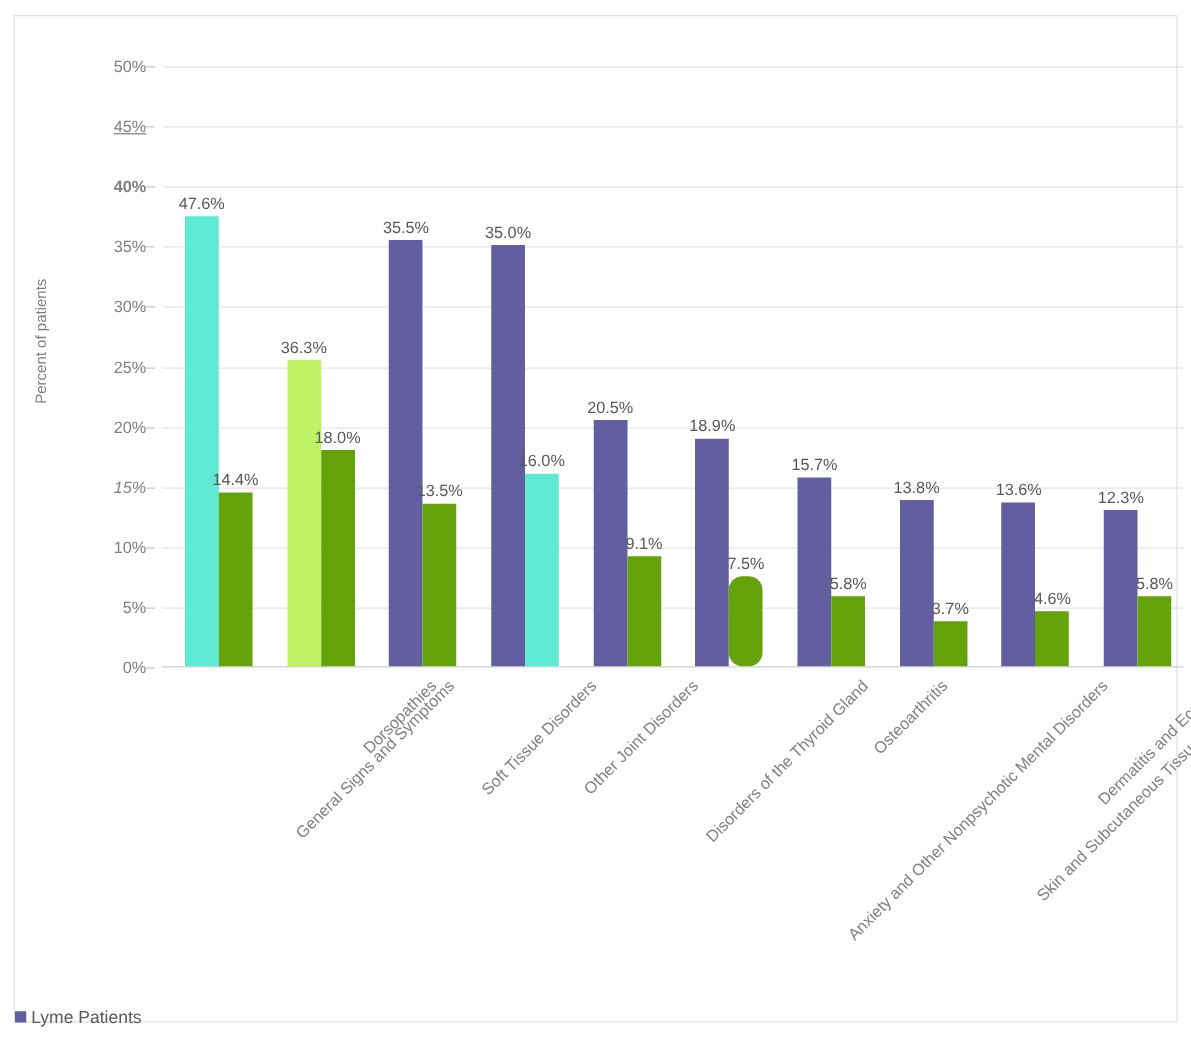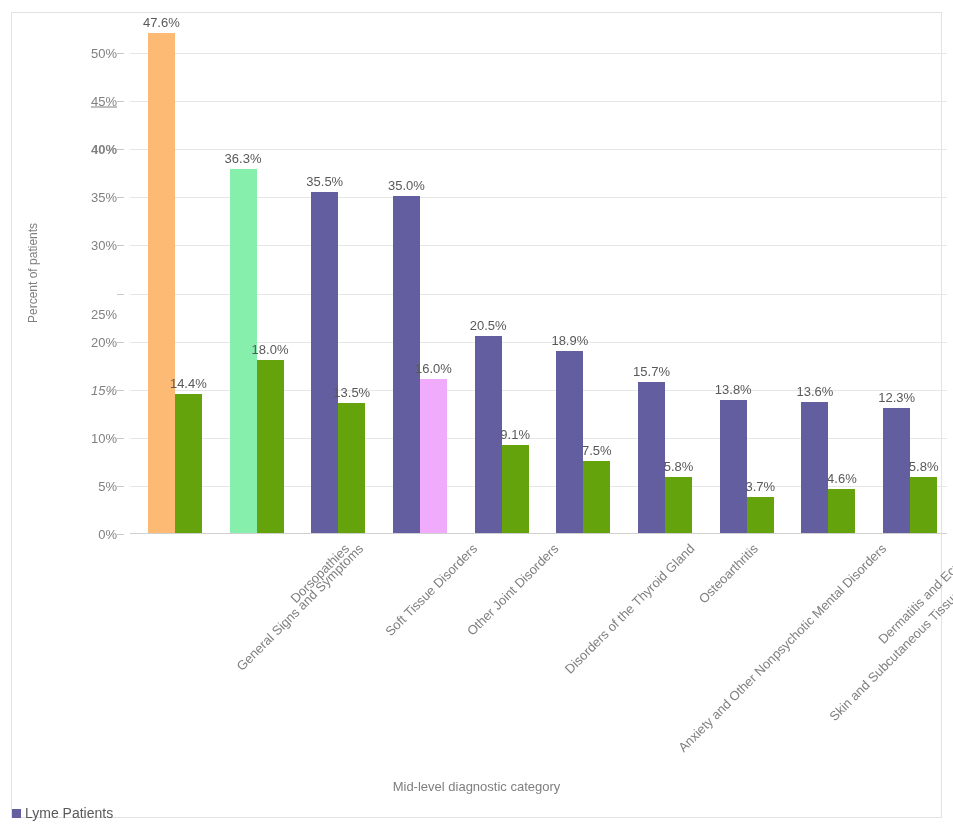--- a/index.html
+++ b/index.html
@@ -129,64 +129,64 @@
         <div class="gridline" style="top: 240.5px;"></div>
         <div class="gridline" style="top: 192.4px;"></div>
         <div class="gridline" style="top: 144.3px;"></div>
         <div class="gridline" style="top: 96.2px;"></div>
         <div class="gridline" style="top: 48.1px;"></div>
         <div class="gridline" style="top: 0px;"></div>
       </div>
     <div id="baseline"></div>
     <div id="bars-layer">
         <div class="bar-group" style="left: 17.85px;">
-          <div class="bar lyme" style="height: 500px; background: #fdba74;">
+          <div class="bar lyme" style="height: 360px; background: #5eead4;">
             <span class="bar-label">47.6%</span>
           </div>
           <div class="bar all" style="height: 138.528px; background: rgb(101, 163, 13);">
             <span class="bar-label">14.4%</span>
           </div>
         </div>
         <div class="bar-group" style="left: 99.55px;">
-          <div class="bar lyme" style="height: 364px; background: #86efac; text-decoration: underline;">
+          <div class="bar lyme" style="height: 245px; background: #bef264; text-decoration: underline;">
             <span class="bar-label">36.3%</span>
           </div>
           <div class="bar all" style="height: 173.16px; background: rgb(101, 163, 13);">
             <span class="bar-label">18.0%</span>
           </div>
         </div>
         <div class="bar-group" style="left: 181.25px;">
           <div class="bar lyme" style="height: 341.51px; background: rgb(99, 94, 159);">
             <span class="bar-label">35.5%</span>
           </div>
           <div class="bar all" style="height: 129.87px; background: rgb(101, 163, 13);">
             <span class="bar-label">13.5%</span>
           </div>
         </div>
         <div class="bar-group" style="left: 262.95px;">
           <div class="bar lyme" style="height: 336.7px; background: rgb(99, 94, 159);">
             <span class="bar-label">35.0%</span>
           </div>
-          <div class="bar all" style="height: 153.92px; background: #f0abfc;">
+          <div class="bar all" style="height: 153.92px; background: #5eead4;">
             <span class="bar-label">16.0%</span>
           </div>
         </div>
         <div class="bar-group" style="left: 344.65px;">
           <div class="bar lyme" style="height: 197.21px; background: rgb(99, 94, 159);">
             <span class="bar-label">20.5%</span>
           </div>
           <div class="bar all" style="height: 87.542px; background: rgb(101, 163, 13);">
             <span class="bar-label">9.1%</span>
           </div>
         </div>
         <div class="bar-group" style="left: 426.35px;">
           <div class="bar lyme" style="height: 181.818px; background: rgb(99, 94, 159);">
             <span class="bar-label">18.9%</span>
           </div>
-          <div class="bar all" style="height: 72.15px; background: rgb(101, 163, 13);">
+          <div class="bar all" style="height: 72.15px; background: rgb(101, 163, 13); border-radius: 11px;">
             <span class="bar-label">7.5%</span>
           </div>
         </div>
         <div class="bar-group" style="left: 508.05px;">
           <div class="bar lyme" style="height: 151.034px; background: rgb(99, 94, 159);">
             <span class="bar-label">15.7%</span>
           </div>
           <div class="bar all" style="height: 55.796px; background: rgb(101, 163, 13);">
             <span class="bar-label">5.8%</span>
           </div>
@@ -222,21 +222,21 @@
       <div class="ytick" style="top: 521px;">0%</div>
       <div class="ytick-mark" style="top: 521px;"></div>
       <div class="ytick" style="top: 472.9px;">5%</div>
       <div class="ytick-mark" style="top: 472.9px;"></div>
       <div class="ytick" style="top: 424.8px;">10%</div>
       <div class="ytick-mark" style="top: 424.8px;"></div>
       <div class="ytick" style="top: 376.7px; font-style: italic;">15%</div>
       <div class="ytick-mark" style="top: 376.7px;"></div>
       <div class="ytick" style="top: 328.6px;">20%</div>
       <div class="ytick-mark" style="top: 328.6px;"></div>
-      <div class="ytick" style="top: 280.5px; margin-top: 20px;">25%</div>
+      <div class="ytick" style="top: 280.5px;">25%</div>
       <div class="ytick-mark" style="top: 280.5px;"></div>
       <div class="ytick" style="top: 232.4px;">30%</div>
       <div class="ytick-mark" style="top: 232.4px;"></div>
       <div class="ytick" style="top: 184.3px;">35%</div>
       <div class="ytick-mark" style="top: 184.3px;"></div>
       <div class="ytick" style="top: 136.2px; font-weight: bold;">40%</div>
       <div class="ytick-mark" style="top: 136.2px;"></div>
       <div class="ytick" style="top: 88.1px; text-decoration: underline;">45%</div>
       <div class="ytick-mark" style="top: 88.1px;"></div>
       <div class="ytick" style="top: 40px;">50%</div>
@@ -247,21 +247,20 @@
       <div class="xlabel" style="left: 252.55px; top: 528px;">Dorsopathies</div>
       <div class="xlabel" style="left: 334.25px; top: 528px;">Soft Tissue Disorders</div>
       <div class="xlabel" style="left: 415.95px; top: 528px;">Other Joint Disorders</div>
       <div class="xlabel" style="left: 497.65px; top: 528px;">Disorders of the Thyroid Gland</div>
       <div class="xlabel" style="left: 579.35px; top: 528px;">Anxiety and Other Nonpsychotic Mental Disorders</div>
       <div class="xlabel" style="left: 661.05px; top: 528px;">Osteoarthritis</div>
       <div class="xlabel" style="left: 742.75px; top: 528px;">Skin and Subcutaneous Tissue Symptoms</div>
       <div class="xlabel" style="left: 824.45px; top: 528px;">Dermatitis and Eczema</div>
     </div>
 
-  <div id="x-axis-title">Mid-level  diagnostic category</div>
 
   <div id="legend">
       <div class="legend-item">
         <span class="legend-swatch" style="background: rgb(99, 94, 159);"></span>
         <span>Lyme Patients</span>
       </div>
       <div class="legend-item">
         <span class="legend-swatch" style="background: rgb(101, 163, 13);"></span>
         <span>All Patients</span>
       </div>

